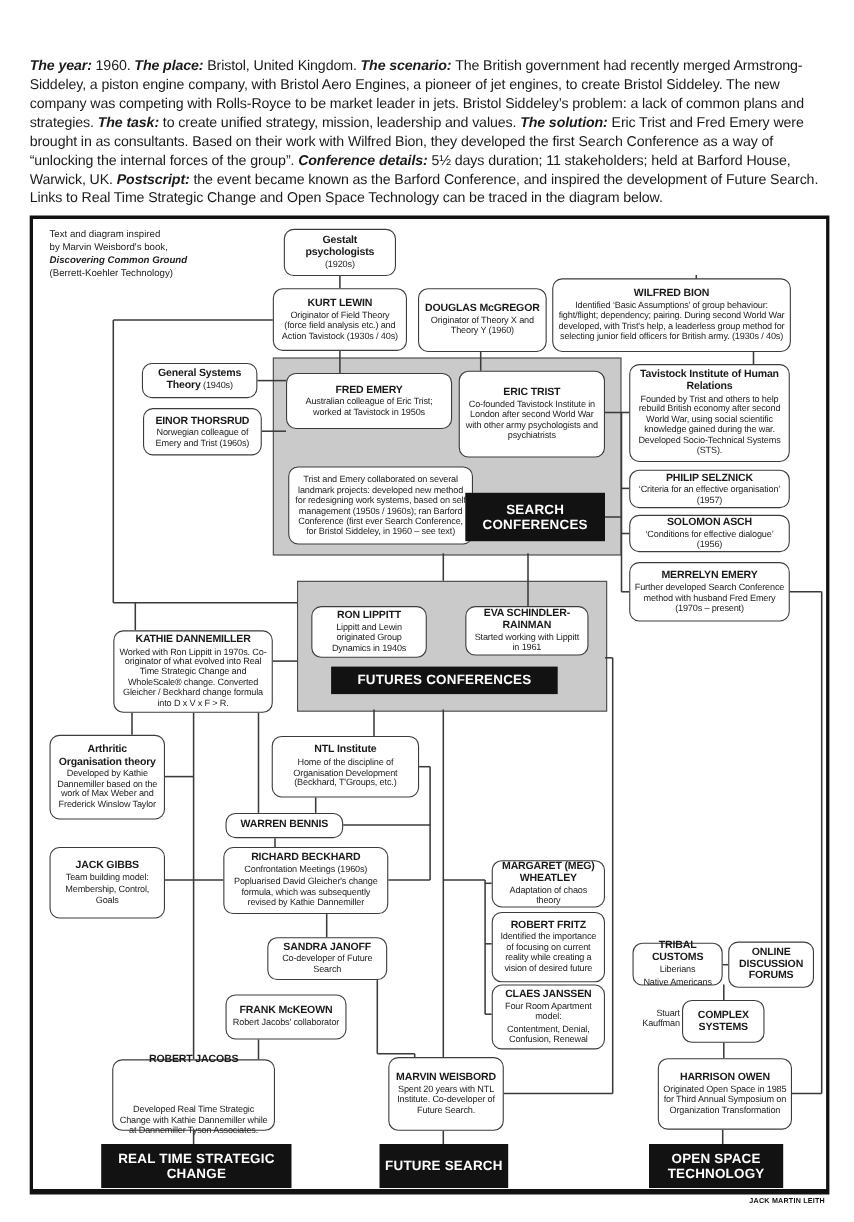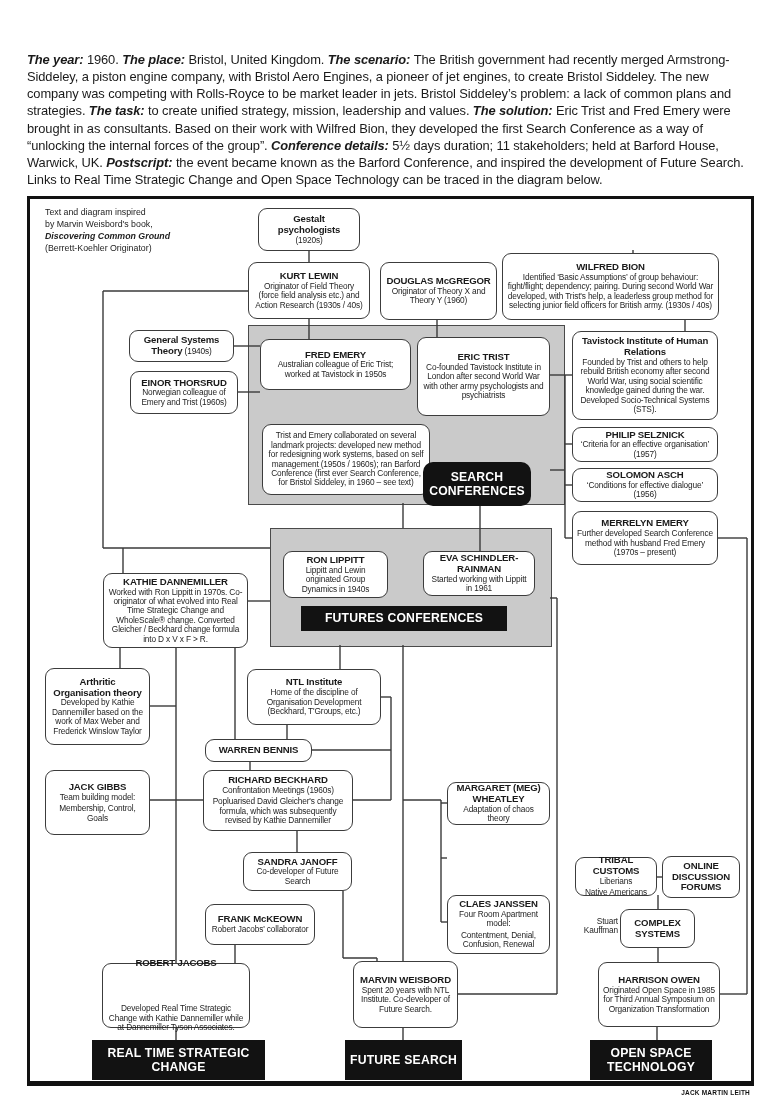--- a/index.html
+++ b/index.html
@@ -33,21 +33,21 @@
 </head>
 <body>
 
 <div class="page">
   <p class="intro"><span class="em">The year: </span><span>1960. </span><span class="em">The place: </span><span>Bristol, United Kingdom. </span><span class="em">The scenario: </span><span>The British government had recently merged Armstrong-Siddeley, a piston engine company, with Bristol Aero Engines, a pioneer of jet engines, to create Bristol Siddeley. The new company was competing with Rolls-Royce to be market leader in jets. Bristol Siddeley’s problem: a lack of common plans and strategies. </span><span class="em">The task: </span><span>to create unified strategy, mission, leadership and values. </span><span class="em">The solution: </span><span>Eric Trist and Fred Emery were brought in as consultants. Based on their work with Wilfred Bion, they developed the first Search Conference as a way of “unlocking the internal forces of the group”. </span><span class="em">Conference details: </span><span>5½ days duration; 11 stakeholders; held at Barford House, Warwick, UK. </span><span class="em">Postscript: </span><span>the event became known as the Barford Conference, and inspired the development of Future Search. Links to Real Time Strategic Change and Open Space Technology can be traced in the diagram below.</span></p>
   <div class="frame"></div>
   <div class="credit">
       <div>Text and diagram inspired</div>
       <div>by Marvin Weisbord's book,</div>
       <div class="em">Discovering Common Ground</div>
-      <div>(Berrett-Koehler Originator)</div>
+      <div>(Berrett-Koehler Technology)</div>
     </div>
   <svg class="wires" width="776" height="1111" viewBox="0 0 776 1111">
       <line x1="309" y1="251" x2="309" y2="262" stroke="#3a3a3a" stroke-width="1.4"></line>
       <line x1="633" y1="250" x2="633" y2="254" stroke="#3a3a3a" stroke-width="1.4"></line>
       <line x1="103" y1="291" x2="248" y2="291" stroke="#3a3a3a" stroke-width="1.4"></line>
       <line x1="103" y1="291" x2="103" y2="548" stroke="#3a3a3a" stroke-width="1.4"></line>
       <line x1="103" y1="548" x2="270" y2="548" stroke="#3a3a3a" stroke-width="1.4"></line>
       <line x1="123" y1="548" x2="123" y2="573" stroke="#3a3a3a" stroke-width="1.4"></line>
       <line x1="309" y1="319" x2="309" y2="339" stroke="#3a3a3a" stroke-width="1.4"></line>
       <line x1="437" y1="320" x2="437" y2="337" stroke="#3a3a3a" stroke-width="1.4"></line>
@@ -101,21 +101,21 @@
     </svg>
   <div class="footer-credit">JACK MARTIN LEITH</div>
 <div class="panel" style="left: 248px; top: 325px; width: 315px; height: 178px;"></div>
     <div class="panel" style="left: 270px; top: 528px; width: 280px; height: 117px;"></div>
     <div class="node plain" style="left: 258px; top: 208px; width: 102px; height: 43px;">
       <div class="t">Gestalt psychologists</div>
       <div class="sub">(1920s)</div>
     </div>
     <div class="node plain" style="left: 248px; top: 262px; width: 122px; height: 57px;">
       <div class="t">KURT LEWIN</div>
-      <div class="b">Originator of Field Theory (force field analysis etc.) and Action Research  (1930s / 40s)</div>
+      <div class="b">Originator of Field Theory (force field analysis etc.) and Action Tavistock  (1930s / 40s)</div>
     </div>
     <div class="node plain" style="left: 380px; top: 262px; width: 117px; height: 58px;">
       <div class="t">DOUGLAS McGREGOR</div>
       <div class="b">Originator of Theory X and Theory Y (1960)</div>
     </div>
     <div class="node plain" style="left: 502px; top: 253px; width: 217px; height: 67px;">
       <div class="t">WILFRED BION</div>
       <div class="b">Identified ‘Basic Assumptions’ of group behaviour: fight/flight; dependency; pairing. During second World War developed, with Trist's help, a leaderless group method for selecting junior field officers for British army. (1930s / 40s)</div>
     </div>
     <div class="node plain" style="left: 129px; top: 330px; width: 105px; height: 32px;">
@@ -129,21 +129,21 @@
       <div class="t">FRED EMERY</div>
       <div class="b">Australian colleague of Eric Trist; worked at Tavistock in 1950s</div>
     </div>
     <div class="node plain" style="left: 417px; top: 337px; width: 133px; height: 79px;">
       <div class="t">ERIC TRIST</div>
       <div class="b">Co-founded Tavistock Institute in London after second World War with other army psychologists and psychiatrists</div>
     </div>
     <div class="node plain" style="left: 262px; top: 424px; width: 168px; height: 71px;">
       <div class="b">Trist and Emery collaborated on several landmark projects: developed new method for redesigning work systems, based on self management (1950s / 1960s); ran Barford Conference (first ever Search Conference, for Bristol Siddeley, in 1960 – see text)</div>
     </div>
-    <div class="node black" style="left: 423px; top: 462px; width: 108px; height: 44px; border-radius: 10px;">
+    <div class="node black" style="left: 423px; top: 448px; width: 127px; height: 44px;">
       <div class="t">SEARCH CONFERENCES</div>
     </div>
     <div class="node plain" style="left: 572px; top: 331px; width: 146px; height: 89px;">
       <div class="t">Tavistock Institute of Human Relations</div>
       <div class="b">Founded by Trist and others to help rebuild British economy after second World War, using social scientific knowledge gained during the war. Developed Socio-Technical Systems  (STS).</div>
     </div>
     <div class="node plain" style="left: 572px; top: 427px; width: 146px; height: 35px;">
       <div class="t">PHILIP SELZNICK</div>
       <div class="b">‘Criteria for an effective organisation’  (1957)</div>
     </div>
@@ -196,20 +196,24 @@
       <div class="b">Co-developer of Future Search</div>
     </div>
     <div class="node plain" style="left: 447px; top: 782px; width: 103px; height: 43px;">
       <div class="t">MARGARET (MEG) WHEATLEY</div>
       <div class="b">Adaptation of chaos theory</div>
     </div>
     <div class="node plain" style="left: 205px; top: 904px; width: 110px; height: 41px;">
       <div class="t">FRANK McKEOWN</div>
       <div class="b">Robert Jacobs' collaborator</div>
     </div>
+    <div class="node plain" style="left: 447px; top: 829px; width: 103px; height: 64px;">
+      <div class="t">ROBERT FRITZ</div>
+      <div class="b">Identified the importance of focusing on current reality while creating a vision of desired future</div>
+    </div>
     <div class="node plain" style="left: 447px; top: 895px; width: 103px; height: 59px;">
       <div class="t">CLAES JANSSEN</div>
       <div class="b">Four Room Apartment model:</div>
       <div class="b">Contentment, Denial, Confusion, Renewal</div>
     </div>
     <div class="node plain" style="left: 575px; top: 857px; width: 82px; height: 39px; text-align: center;">
       <div class="t">TRIBAL CUSTOMS</div>
       <div class="b">Liberians</div>
       <div class="b">Native Americans</div>
     </div>

